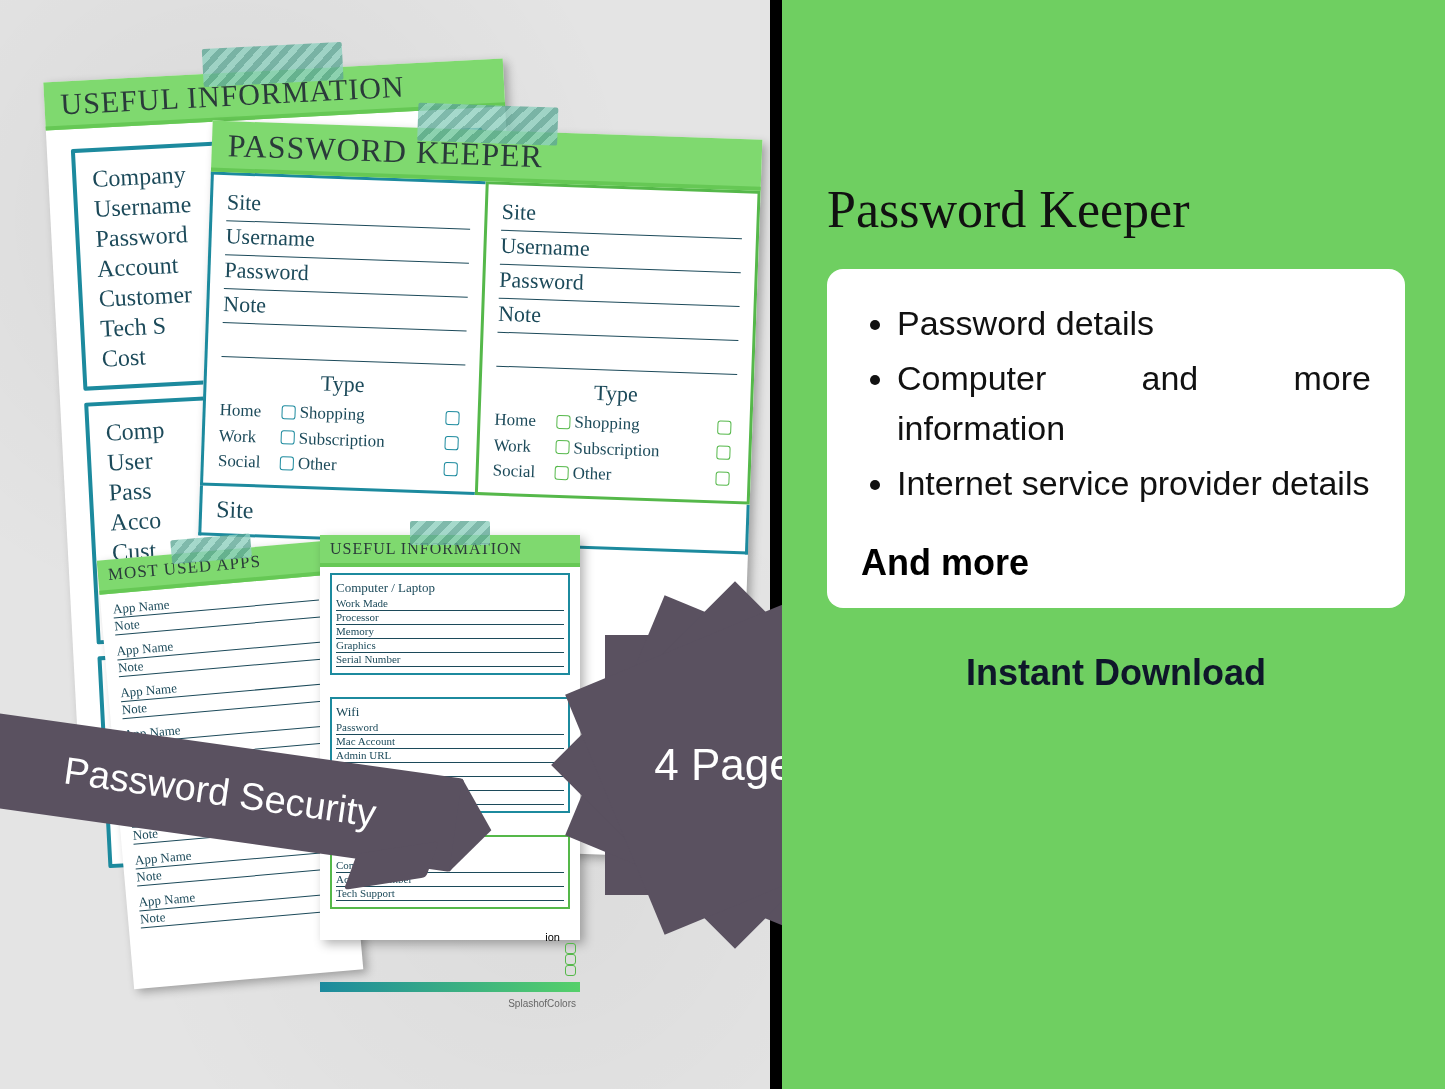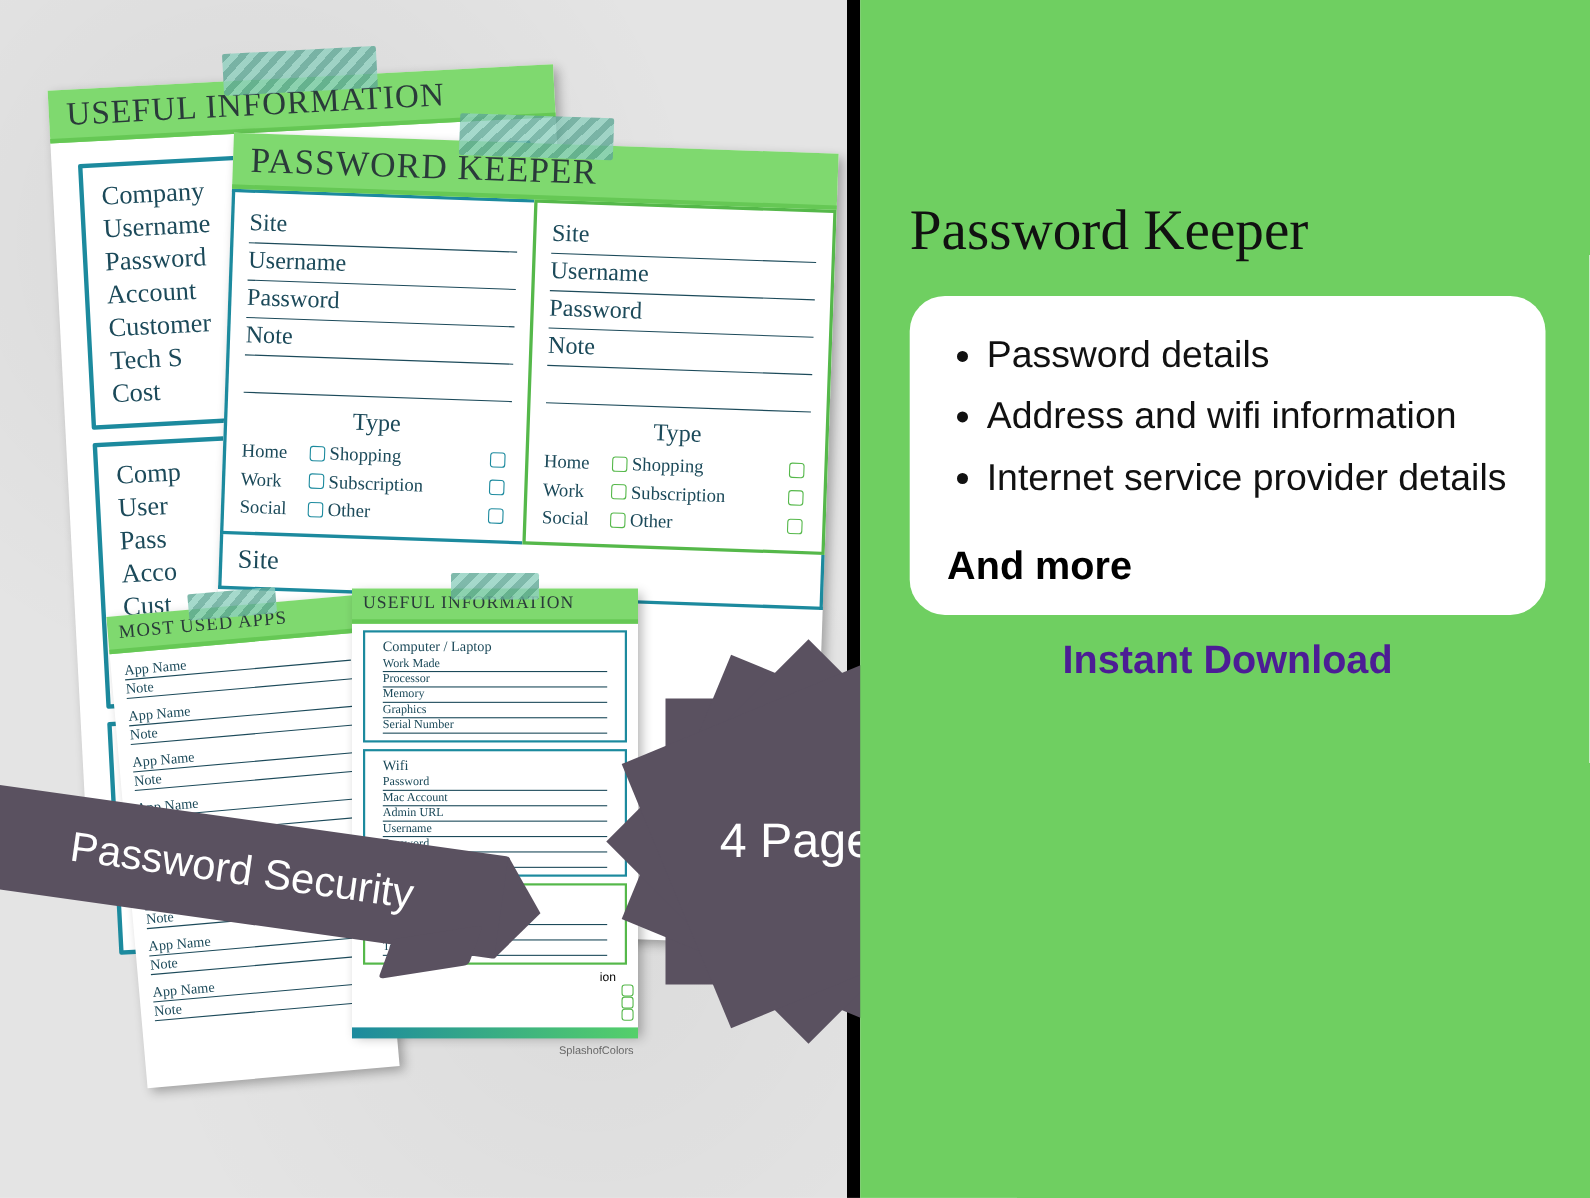--- a/index.html
+++ b/index.html
@@ -43,21 +43,21 @@
   .p3 .washi{ width:80px; height:24px; top:-14px; }
   .p3 .body{ padding:8px 12px; font-family:'Comic Sans MS', cursive; color:#1c4a5a; font-size:13px; }
   .p3 .pair { margin-bottom:8px; }
   .p3 .u { border-bottom:1px solid #1c4a5a; white-space:nowrap; }
 
   
   .p4 { left:320px; top:535px; width:260px; height:405px; }
   .p4 .hdr{ font-size:16px; padding:5px 10px; }
   .p4 .washi{ width:80px; height:24px; top:-14px; }
   .p4 .body{ padding:6px 10px 0; font-family:'Comic Sans MS', cursive; color:#1c4a5a; font-size:12px; }
-  .p4 .sec{ border:2px solid #1c8a9e; padding:5px 16px 6px; margin-bottom:6px; background:#fff; }
+  .p4 .sec{ border:2px solid #1c8a9e; padding:5px 4px 6px; margin-bottom:22px; background:#fff; }
   .p4 .sec.g{ border-color:#55b84a; }
   .p4 .sec h6{ font-size:13px; font-weight:normal; margin-bottom:1px; }
   .p4 .sec .u{ border-bottom:1px solid #1c4a5a; font-size:11px; height:14px; white-space:nowrap; overflow:hidden; }
   .p4 .grad{ height:10px; background:linear-gradient(90deg,#1c8a9e,#55d06a); margin:6px 0; }
   .p4 .brand{ text-align:right; font-size:10px; color:#666; padding-right:4px; }
   .p4 .boxrow{ display:flex; justify-content:flex-end; gap:4px; padding-right:4px; }
   .p4 .boxrow .b{ width:11px; height:11px; border:1.5px solid #55b84a; border-radius:3px; }
   .p4 .ion{ font-size:11px; text-align:right; padding-right:20px; }
 
   
@@ -69,26 +69,26 @@
   .burst { position:absolute; left:580px; top:610px; width:310px; height:310px; display:flex; align-items:center; justify-content:center; }
   .burst .layer{ position:absolute; width:260px; height:260px; background:#5a5160; }
   .burst .layer.l1{ transform:rotate(0deg); }
   .burst .layer.l2{ transform:rotate(22.5deg); }
   .burst .layer.l3{ transform:rotate(45deg); }
   .burst .layer.l4{ transform:rotate(67.5deg); }
   .burst .txt{ position:relative; color:#fff; font-size:44px; font-family:Arial; }
 
   
   .right-panel .title { font-family:'Comic Sans MS','Segoe Script', cursive; font-size:52px; color:#111; margin-top:120px; margin-bottom:30px; white-space:nowrap; }
-  .right-panel .card { background:#fff; border-radius:32px; padding:30px 34px 24px; }
+  .right-panel .card { background:#fff; border-radius:16px; padding:30px 34px 24px; }
   .right-panel ul { list-style:disc; padding-left:36px; font-size:34px; line-height:1.45; color:#111; font-family:Arial; }
   .right-panel ul li { margin-bottom:6px; text-align:justify; }
   .right-panel .andmore { font-weight:700; font-size:36px; text-align:left; margin-top:34px; font-family:Arial; }
   .right-panel .dims { text-align:center; font-weight:700; font-size:40px; color:#111; margin-top:40px; line-height:1.15; font-family:Arial; }
-  .right-panel .instant { text-align:center; font-weight:700; font-size:36px; color:#4c1d95; margin-top:20px; font-family:Arial; }
+  .right-panel .instant { text-align:center; font-weight:700; font-size:36px; color:#0f172a; margin-top:44px; font-family:Arial; }
 </style>
 </head>
 <body>
 
 <div class="canvas">
 
   <div class="left-area">
 
     <div class="page p1">
       <div class="hdr"><div class="washi"></div><span>USEFUL INFORMATION</span></div>
@@ -274,21 +274,21 @@
       <div class="layer l3"></div>
       <div class="layer l4"></div>
     <div class="txt">4 Pages</div>
   </div>
 
   <div class="right-panel">
     <div class="title">Password Keeper</div>
     <div class="card">
       <ul>
         <li>Password details</li>
-        <li>Address and wifi information</li>
+        <li>Computer and more information</li>
         <li>Internet service provider details</li>
       </ul>
       <div class="andmore">And more</div>
     </div>
     <div class="instant">Instant Download</div>
   </div>
 
 </div>
 
 </body></html>

